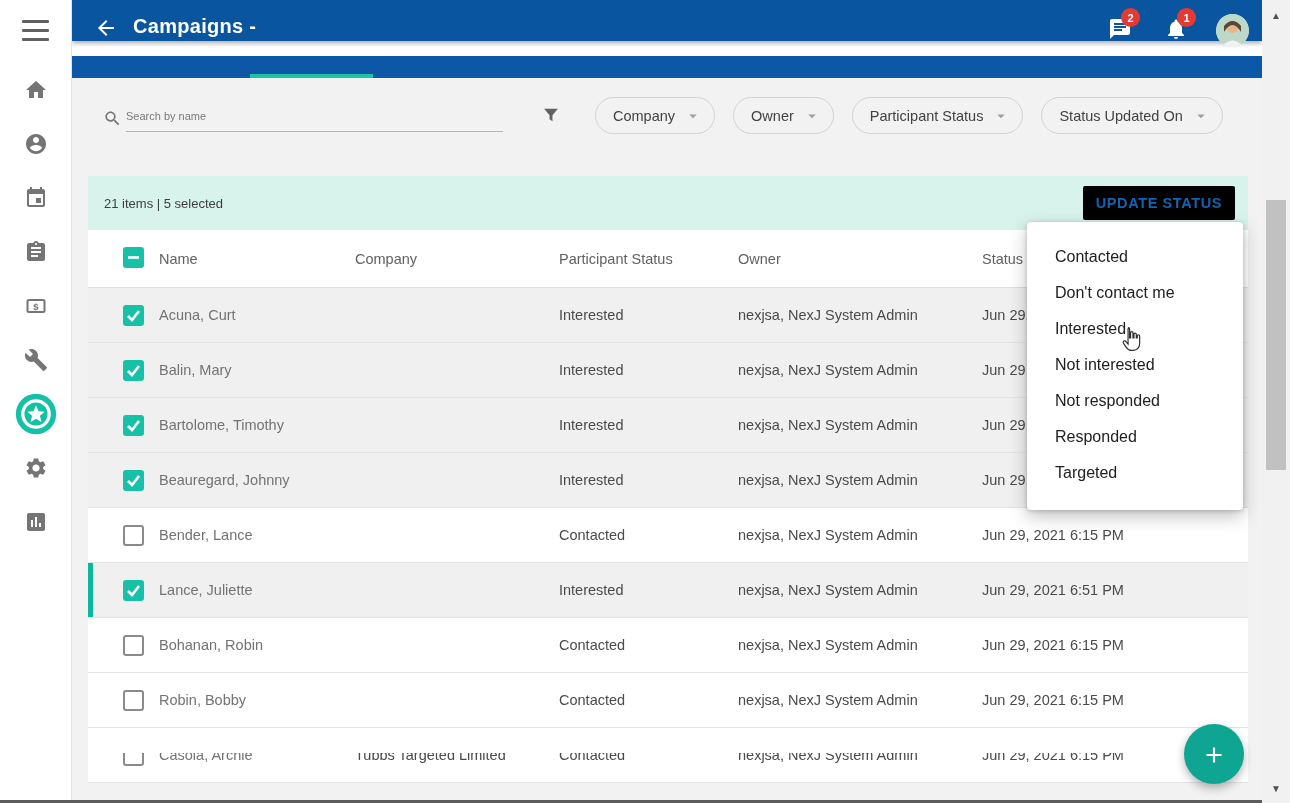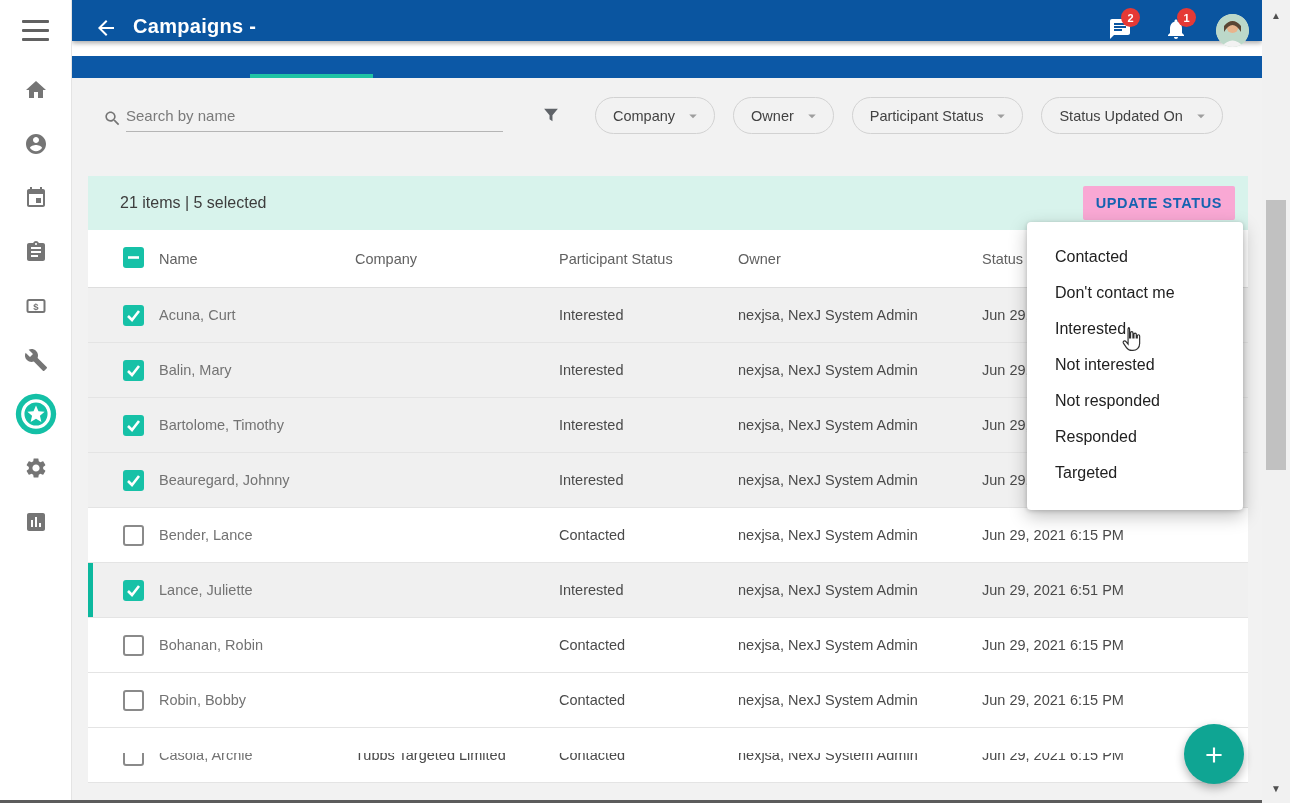--- a/index.html
+++ b/index.html
@@ -28,33 +28,33 @@
   .hdr-bell { left:1092px; }
   .badge { position:absolute; top:-9px; left:13px; min-width:19px; height:19px; border-radius:10px; background:#e53935; color:#fff; font-size:11px; font-weight:700; display:flex; align-items:center; justify-content:center; padding:0 4px; }
   .avatar { position:absolute; left:1144px; top:14px; width:33px; height:33px; border-radius:50%; overflow:hidden; background:#cfe3d2; cursor:pointer; }
 
   
   .content { position:absolute; left:72px; top:78px; width:1190px; height:725px; background:#f2f2f2; overflow:hidden; }
 
   .search-row { position:absolute; left:0; top:0; width:1190px; height:66px; }
   .search-icon { position:absolute; left:31px; top:31px; width:19px; height:19px; }
   .search-icon svg { fill:#757575; width:19px; height:19px; }
-  .search-input { position:absolute; left:54px; top:22px; width:377px; height:32px; border:none; border-bottom:1px solid #b5b5b5; background:transparent; font-size:15px; color:#424242; outline:none; font-family:inherit; }
+  .search-input { position:absolute; left:54px; top:22px; width:377px; height:32px; border:none; border-bottom:1px solid #b5b5b5; background:transparent; font-size:11px; color:#424242; outline:none; font-family:inherit; }
   .search-input::placeholder { color:#7a7a7a; }
   .funnel-icon { position:absolute; left:468px; top:27px; width:22px; height:22px; cursor:pointer; }
   .funnel-icon svg { fill:#5f6368; }
   .chips { position:absolute; left:523px; top:19px; display:flex; gap:18px; }
   .chip { height:37px; border:1px solid #d2d2d2; border-radius:19px; display:flex; align-items:center; padding:0 12px 0 17px; color:#424242; font-size:14.5px; cursor:pointer; background:transparent; }
   .chip .caret { margin-left:9px; width:18px; height:18px; }
   .chip .caret svg { fill:#9e9e9e; width:18px; height:18px; }
 
   
   .sel-bar { position:absolute; left:16px; top:98px; width:1160px; height:54px; background:#d8f3ec; display:flex; align-items:center; }
-  .sel-summary { margin-left:32px; font-size:16px; color:#3d3d3d; }
-  .update-btn { position:absolute; right:13px; top:10px; height:34px; padding:0 13px; background:#f9a8d4; border:none; border-radius:2px; color:#1563b0; font-weight:700; font-size:14.5px; letter-spacing:.6px; cursor:pointer; font-family:inherit; }
+  .sel-summary { margin-left:16px; font-size:13px; color:#3d3d3d; }
+  .update-btn { position:absolute; right:13px; top:10px; height:34px; padding:0 13px; background:#000000; border:none; border-radius:2px; color:#1563b0; font-weight:700; font-size:14.5px; letter-spacing:.6px; cursor:pointer; font-family:inherit; }
 
   
   .table { position:absolute; left:16px; top:152px; width:1160px; }
   .thead { position:relative; height:58px; background:#fff; border-bottom:1px solid #dedede; }
   .thead .col { position:absolute; top:0; height:58px; line-height:58px; color:#616161; font-size:14.5px; white-space:nowrap; }
   .row { position:relative; height:55px; background:#fff; border-bottom:1px solid #e4e4e4; }
   .row.selected { background:#f0f0f0; }
   .row.active::before { content:""; position:absolute; left:0; top:0; width:5px; height:100%; background:#0cb89e; }
   .cell { position:absolute; top:0; height:55px; line-height:55px; font-size:14.5px; color:#4a4a4a; white-space:nowrap; }
   .cell.name a { color:#737373; text-decoration:none; cursor:pointer; }

